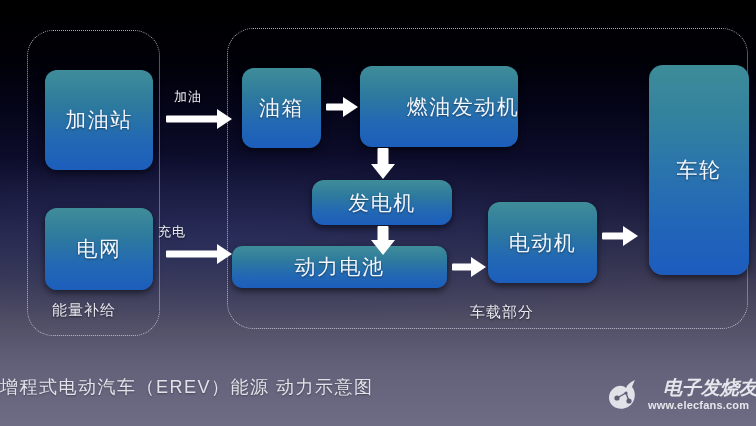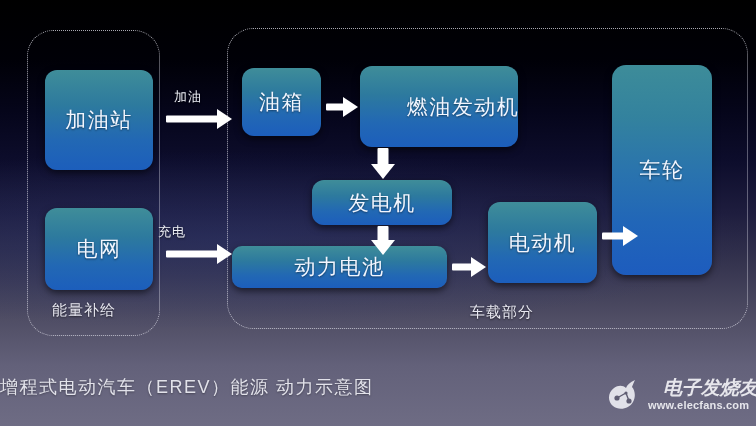--- a/index.html
+++ b/index.html
@@ -76,26 +76,26 @@
     white-space: nowrap;
     text-shadow: 0 1px 2px rgba(0,0,0,0.45);
   }
   .node.tall {
     background: linear-gradient(to bottom, #3d8c99 0%, #33829e 25%, #2a74ad 50%, #2166b8 75%, #1d5cbe 100%);
     border-radius: 14px;
   }
 
   #node-gas-station { left: 45px;  top: 70px;  width: 108px; height: 100px; }
   #node-grid        { left: 45px;  top: 208px; width: 108px; height: 82px;  }
-  #node-fuel-tank   { left: 242px; top: 68px;  width: 79px;  height: 68px;  }
+  #node-fuel-tank   { left: 242px; top: 68px;  width: 79px;  height: 80px;  }
   #node-engine      { left: 360px; top: 66px;  width: 158px; height: 81px; padding-left: 48px;  }
   #node-generator   { left: 312px; top: 180px; width: 140px; height: 45px;  }
   #node-battery     { left: 232px; top: 246px; width: 215px; height: 42px; border-radius: 10px;  }
   #node-motor       { left: 488px; top: 202px; width: 109px; height: 81px;  }
-  #node-wheel       { left: 612px; top: 65px;  width: 100px; height: 210px; }
+  #node-wheel       { left: 649px; top: 65px;  width: 100px; height: 210px; }
 
   
   .arrow-h, .arrow-v {
     position: absolute;
     pointer-events: none;
   }
   .arrow-h .shaft {
     position: absolute;
     left: 0; top: 50%;
     transform: translateY(-50%);

